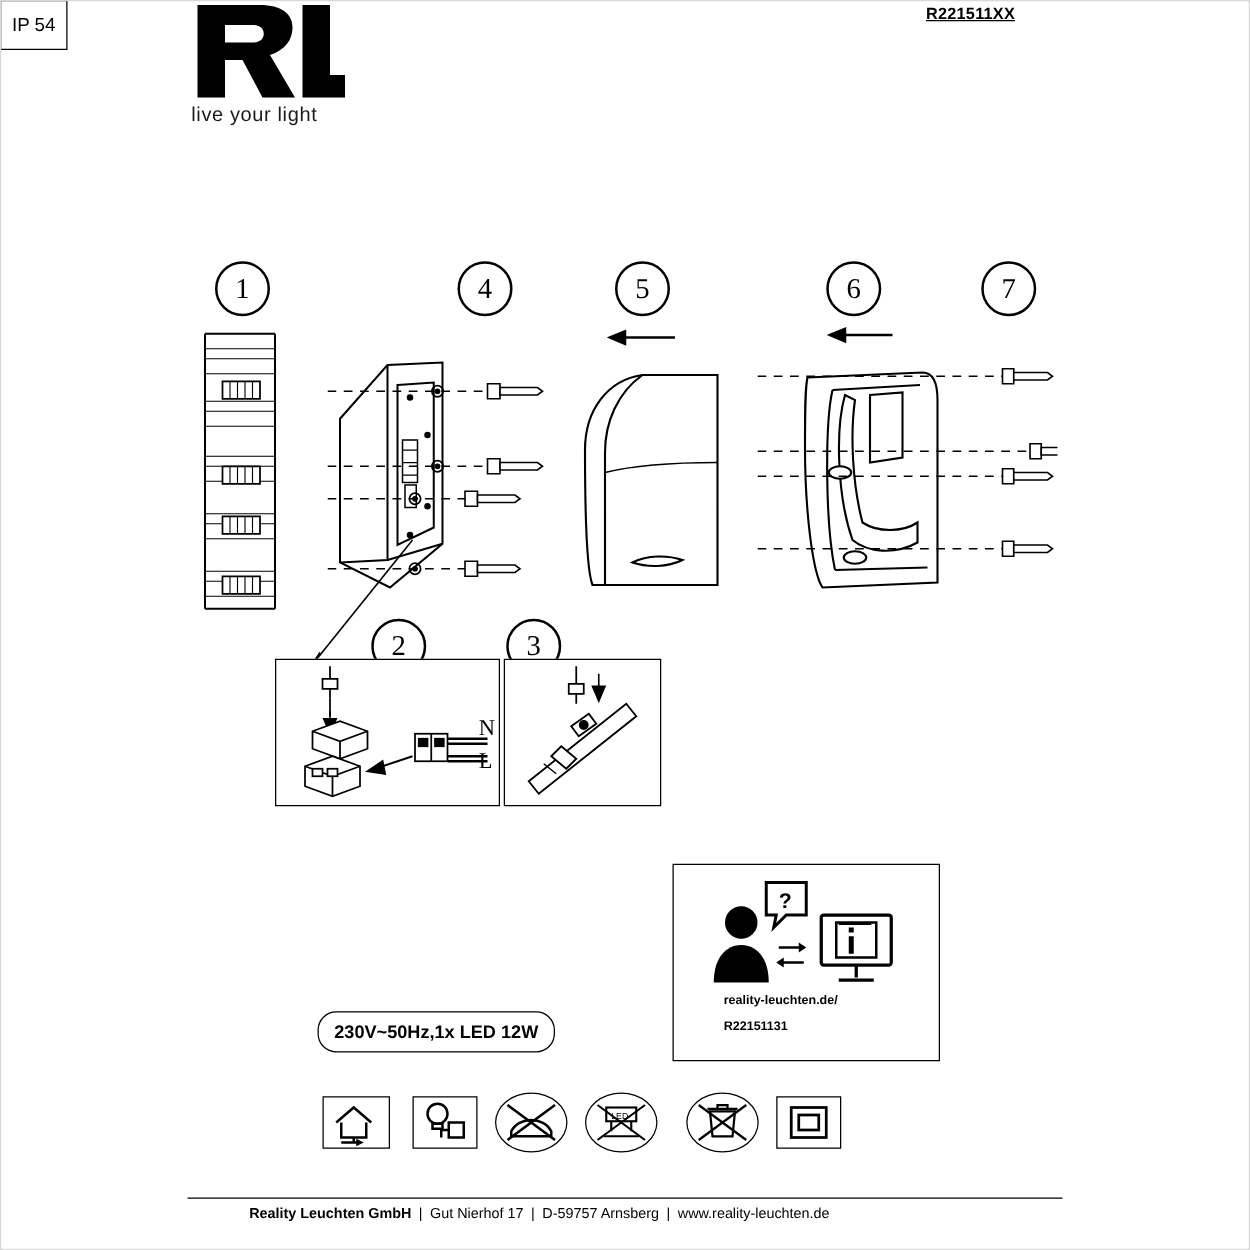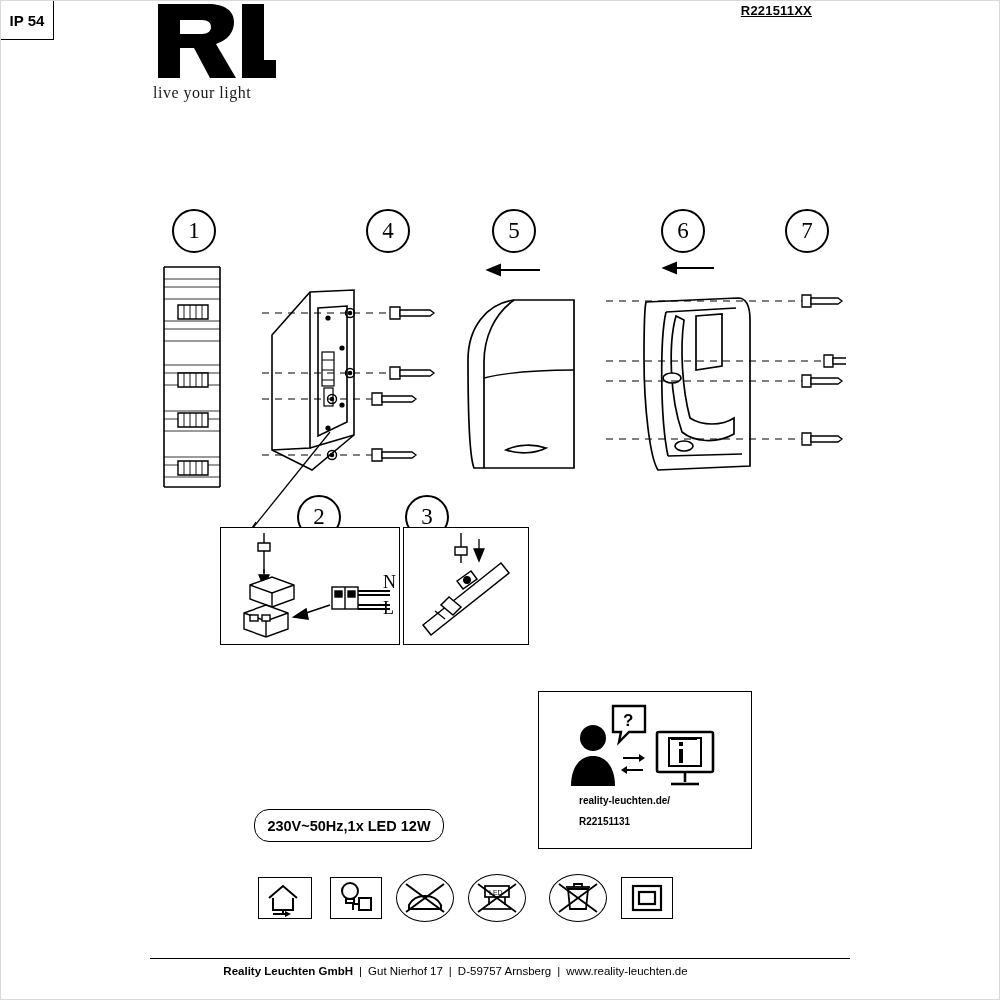--- a/index.html
+++ b/index.html
@@ -33,21 +33,20 @@
     letter-spacing: 0.2px;
     text-decoration: underline;
   }
 
   .logo {
     position: absolute;
     left: 150px;
     top: 2px;
     width: 140px;
     height: 110px;
-    font-family: Liberation Serif, serif;
   }
   .logo .mark {
     position: absolute;
     left: 0; top: 0;
     width: 130px;
     height: 78px;
   }
   .logo .tagline {
     position: absolute;
     left: 3px;
@@ -129,41 +128,40 @@
   .ip-box {
     left: 694px;
     top: 877px;
     width: 54px;
     height: 40px;
     border: 1.5px solid #000;
     display: flex;
     align-items: center;
     justify-content: center;
     font-size: 15px;
-    font-weight: bold;
+    font-weight: normal;
     box-sizing: border-box;
   }
 
   
   .footer-rule {
     position: absolute;
     left: 150px;
     top: 958px;
     width: 700px;
     height: 1px;
     background: #000;
   }
   .footer-text {
     position: absolute;
     left: 0;
     top: 965px;
     width: 863px;
     text-align: center;
     font-size: 11.5px;
-    margin-left: 24px;
   }
   .footer-text b { font-weight: bold; }
   .footer-sep { padding: 0 6px; }
 
   
   .page-edge {
     position: absolute;
     left: 0; top: 0; right: 0; bottom: 0;
     border: 1px solid #d8d8d8;
     pointer-events: none;

